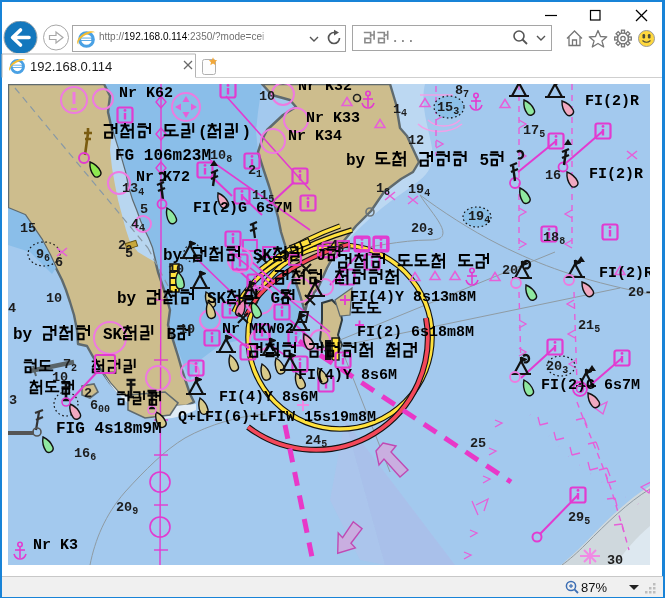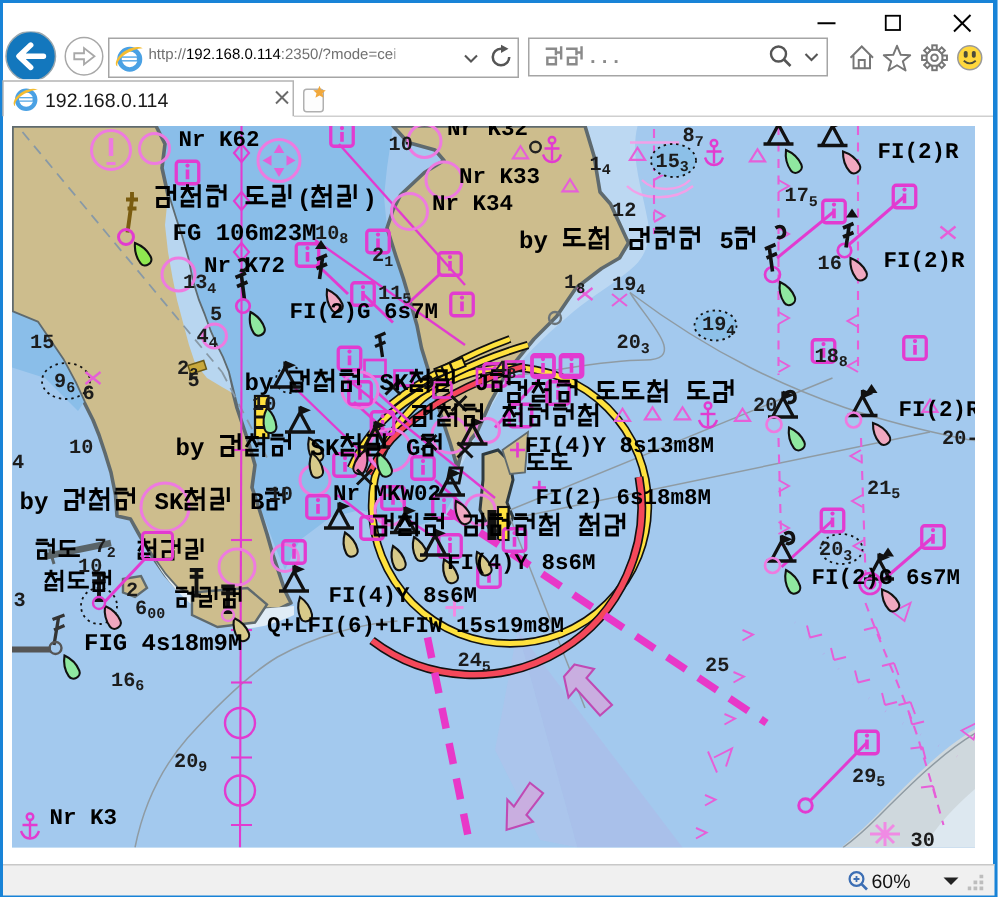--- a/index.html
+++ b/index.html
@@ -582,21 +582,21 @@
 </div>
 
 <div class="abs" style="left:2px;top:576px;width:661px;height:20px;background:#f0f0f0;border-top:1px solid #c8c8c8"></div>
 <svg class="abs" style="left:563px;top:578px" width="100" height="18" viewBox="0 0 100 18">
   <circle cx="8" cy="8" r="4.6" fill="none" stroke="#3c6eb4" stroke-width="1.5"></circle>
   <line x1="11.4" y1="11.4" x2="15" y2="15" stroke="#3c6eb4" stroke-width="1.8"></line>
   <line x1="6" y1="8" x2="10" y2="8" stroke="#3c6eb4" stroke-width="1.2"></line>
   <line x1="8" y1="6" x2="8" y2="10" stroke="#3c6eb4" stroke-width="1.2"></line>
   <path d="M 66,7 L 71,12 L 76,7 Z" fill="#222"></path>
 </svg>
-<div class="abs" style="left:581px;top:580px;font-size:13px;color:#111">60%</div>
+<div class="abs" style="left:581px;top:580px;font-size:13px;color:#111">87%</div>
 <svg class="abs" style="left:645px;top:583px" width="14" height="12">
   <g fill="#bdbdbd">
     <rect x="8" y="0" width="2.5" height="2.5"></rect>
     <rect x="4" y="4" width="2.5" height="2.5"></rect>
       <rect x="8" y="4" width="2.5" height="2.5"></rect>
     <rect x="0" y="8" width="2.5" height="2.5"></rect>
       <rect x="4" y="8" width="2.5" height="2.5"></rect>
       <rect x="8" y="8" width="2.5" height="2.5"></rect>
   </g>
 </svg>

